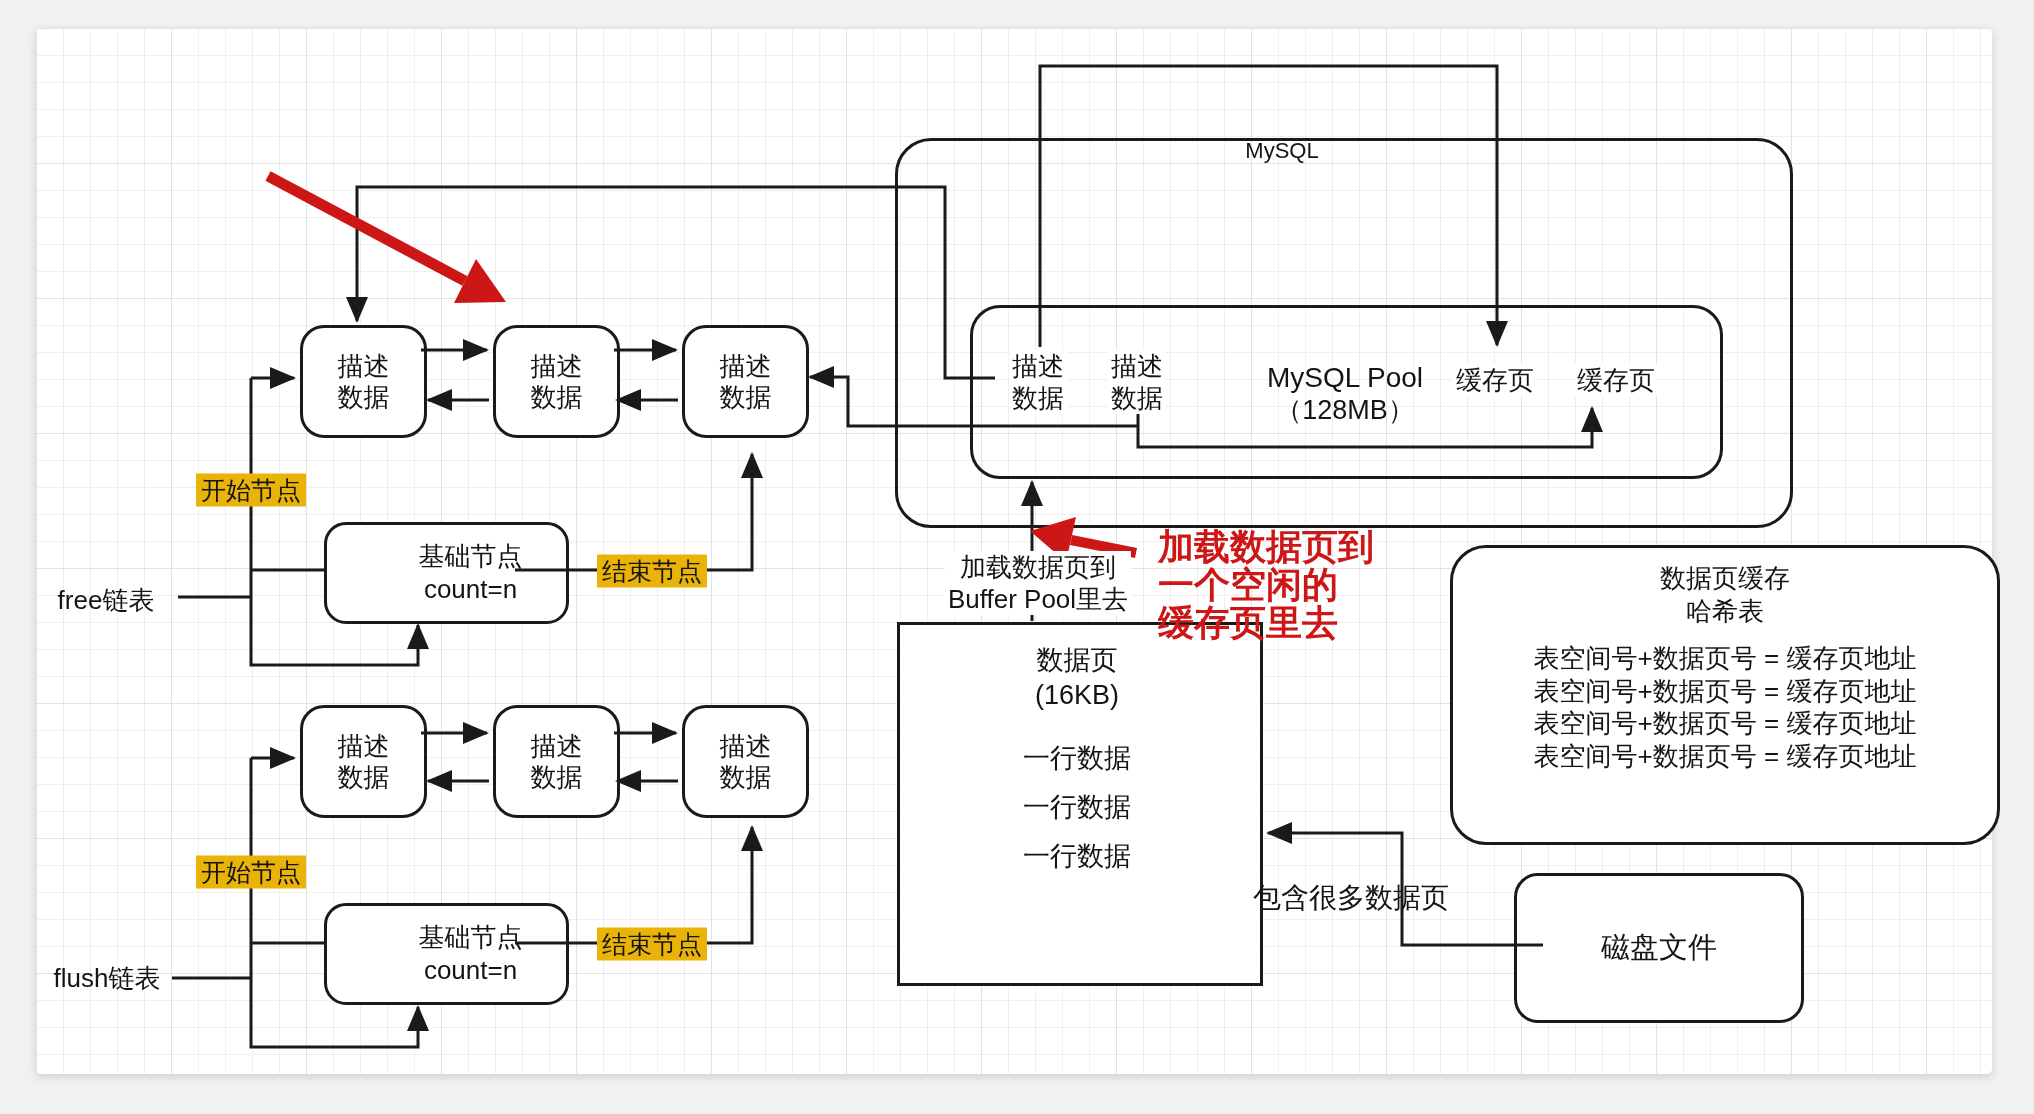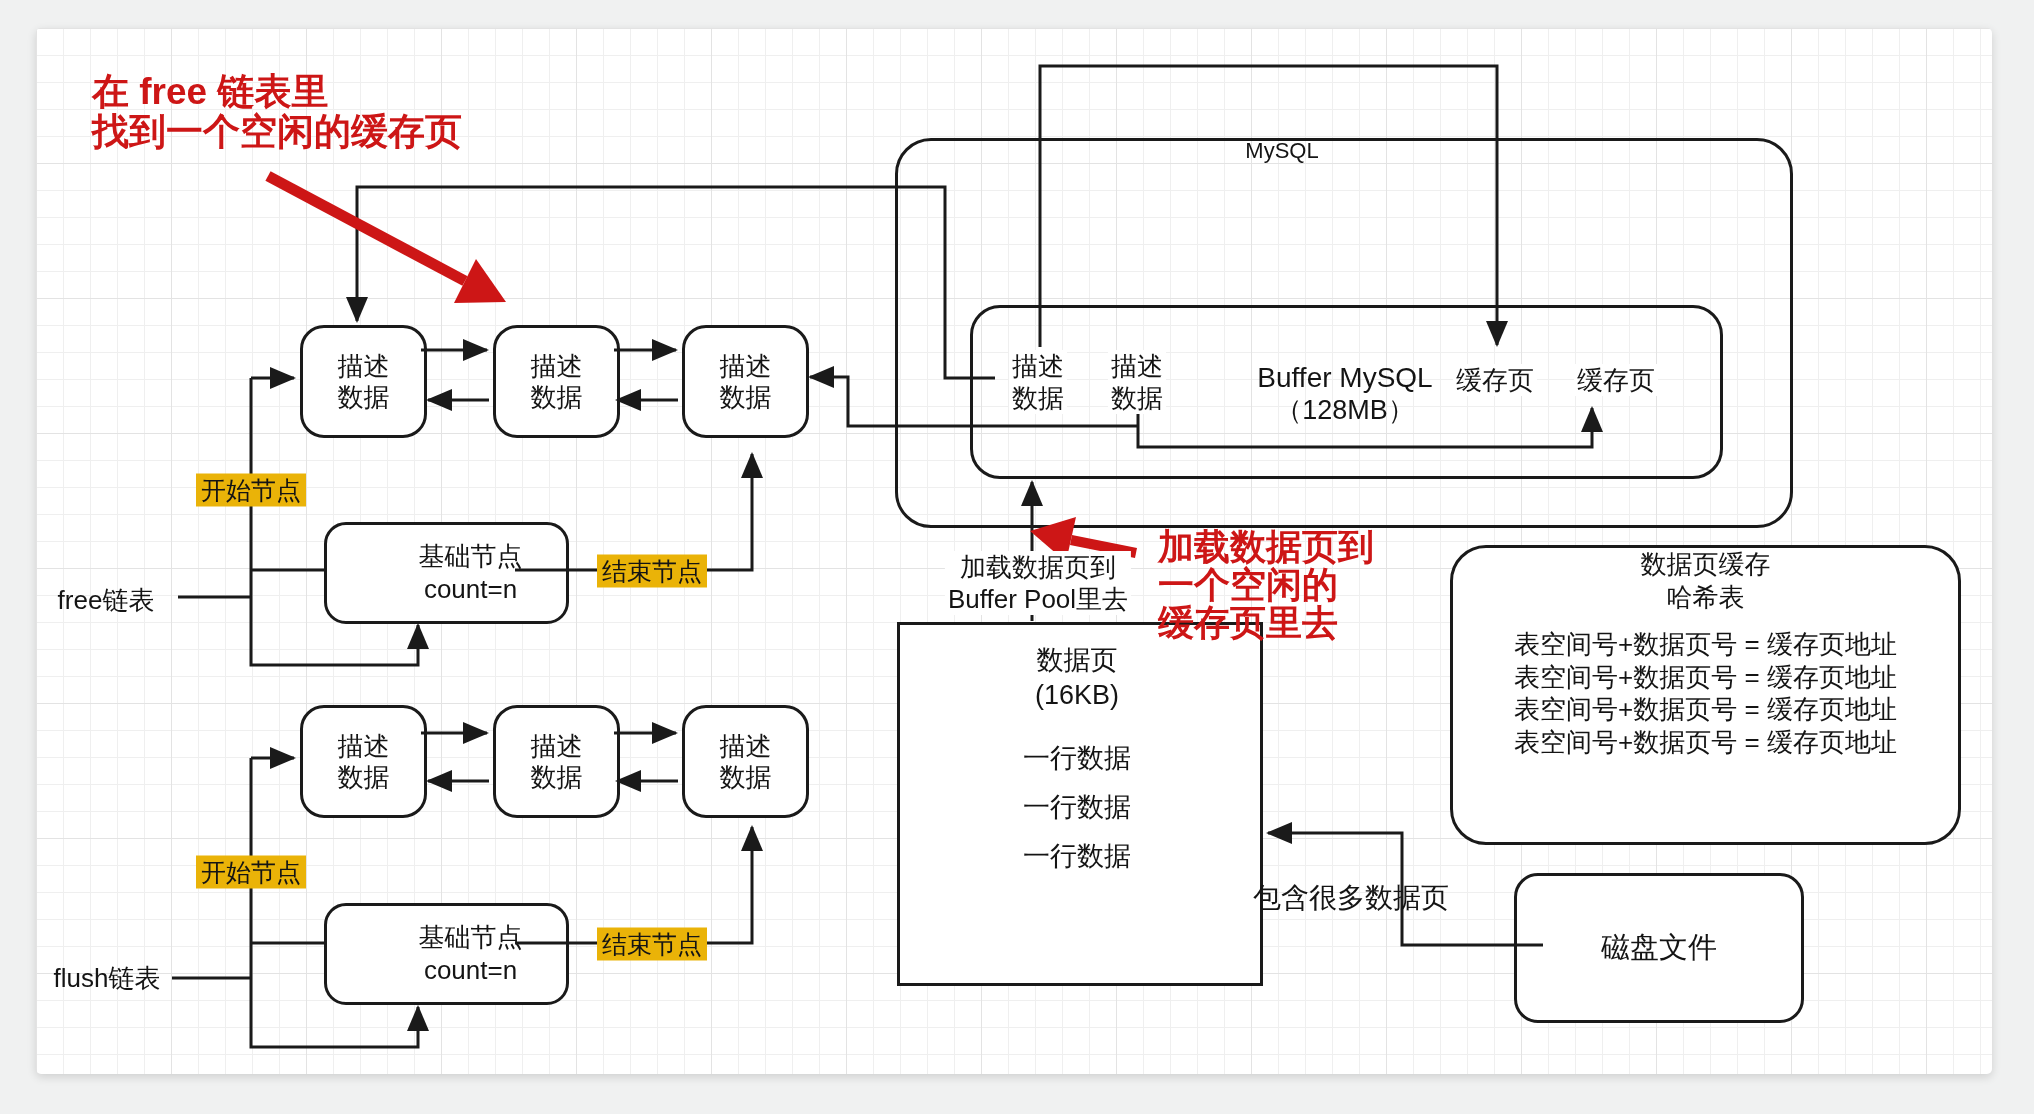--- a/index.html
+++ b/index.html
@@ -76,21 +76,21 @@
 
   <div class="box" style="left:970px;top:305px;width:747px;height:168px;border-radius:30px;z-index:12;background:transparent;"></div>
 
   <div class="box" style="left:897px;top:622px;width:360px;height:358px;border-radius:0;z-index:20;justify-content:flex-start;"></div>
   <div class="row-label" style="left:1077px;top:660px;">数据页</div>
   <div class="row-label" style="left:1077px;top:695px;">(16KB)</div>
   <div class="row-label" style="left:1077px;top:758px;">一行数据</div>
   <div class="row-label" style="left:1077px;top:807px;">一行数据</div>
   <div class="row-label" style="left:1077px;top:856px;">一行数据</div>
 
-  <div class="box" style="left:1450px;top:545px;width:511px;height:300px;border-radius:36px;justify-content:flex-start;box-sizing:border-box;">
+  <div class="box" style="left:1450px;top:545px;width:550px;height:300px;border-radius:36px;justify-content:flex-start;padding-top:14px;box-sizing:border-box;">
     <span style="font-size:26px;line-height:33px;font-weight:500;">数据页缓存</span>
     <span style="font-size:26px;line-height:33px;font-weight:500;">哈希表</span>
     <span style="height:14px;"></span>
     <span class="hash-row">表空间号+数据页号 = 缓存页地址</span>
     <span class="hash-row">表空间号+数据页号 = 缓存页地址</span>
     <span class="hash-row">表空间号+数据页号 = 缓存页地址</span>
     <span class="hash-row">表空间号+数据页号 = 缓存页地址</span>
   </div>
 
   <div class="box" style="left:1514px;top:873px;width:284px;height:144px;border-radius:24px;font-size:29px;font-weight:500;">
@@ -160,35 +160,31 @@
 
   <div class="pool-txt" style="left:1038px;top:382px;">
     <div>描述</div>
     <div>数据</div>
   </div>
   <div class="pool-txt" style="left:1137px;top:382px;">
     <div>描述</div>
     <div>数据</div>
   </div>
   <div class="pool-txt" style="left:1345px;top:394px;background:transparent;">
-    <div style="font-size:28px;">Buffer MySQL</div>
+    <div style="font-size:28px;">MySQL Pool</div>
     <div style="font-size:27px;">（128MB）</div>
   </div>
   <div class="pool-txt" style="left:1495px;top:380px;">缓存页</div>
   <div class="pool-txt" style="left:1616px;top:380px;">缓存页</div>
 
   <div class="pool-txt" style="left:1038px;top:583px;z-index:40;">
     <div>加载数据页到</div>
     <div>Buffer Pool里去</div>
   </div>
 
   <div class="lbl nobg" style="left:1351px;top:898px;font-size:28px;">包含很多数据页</div>
 
-  <div class="red-note" style="left:92px;top:72px;">
-    <div>在 free 链表里</div>
-    <div>找到一个空闲的缓存页</div>
-  </div>
   <div class="red-note" style="left:1158px;top:528px;font-size:36px;line-height:38px;">
     <div>加载数据页到</div>
     <div>一个空闲的</div>
     <div>缓存页里去</div>
   </div>
 </div>
 
 </body></html>

